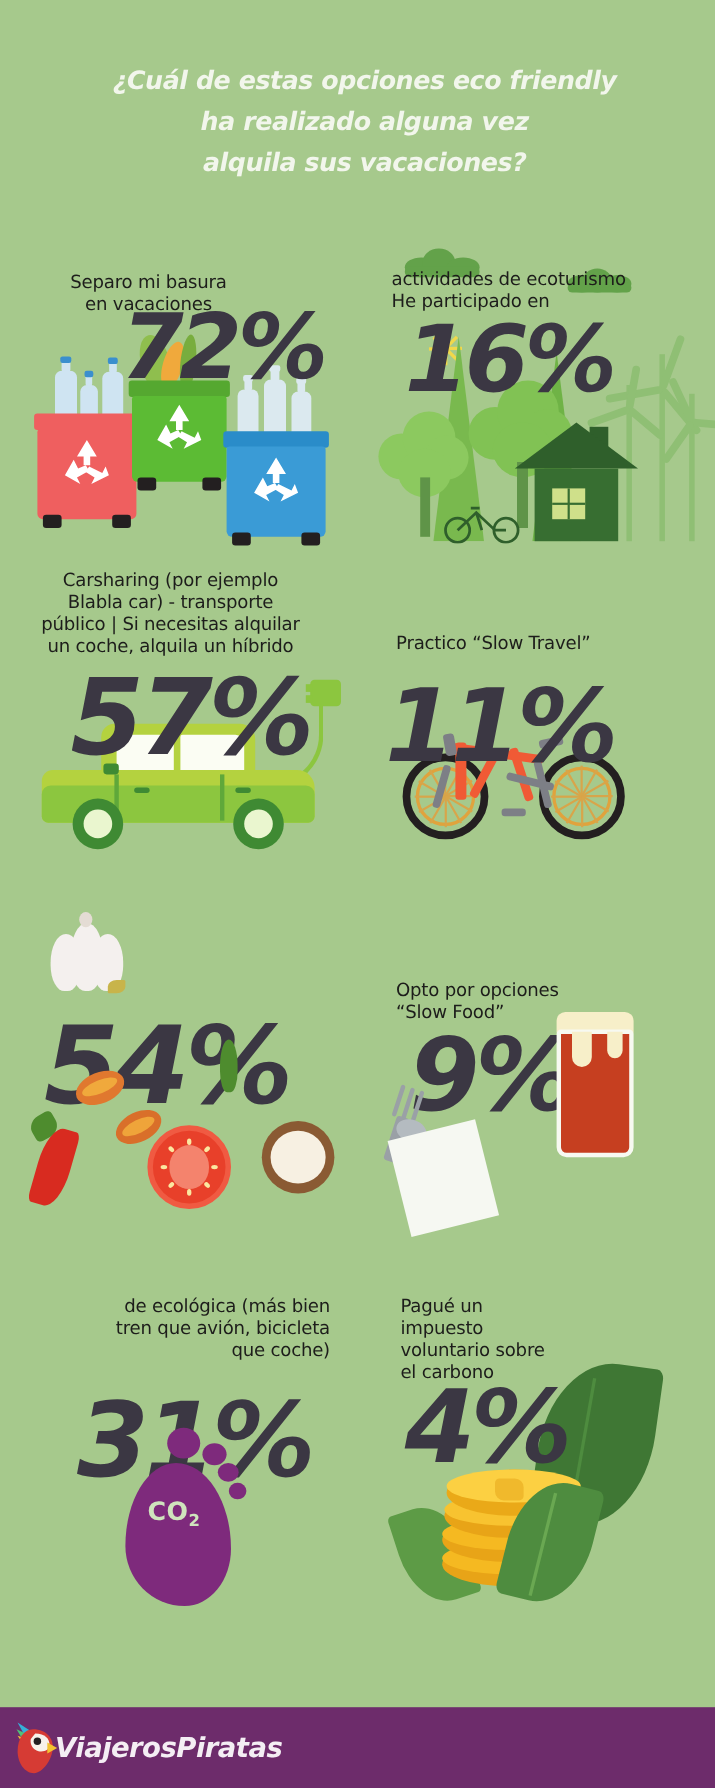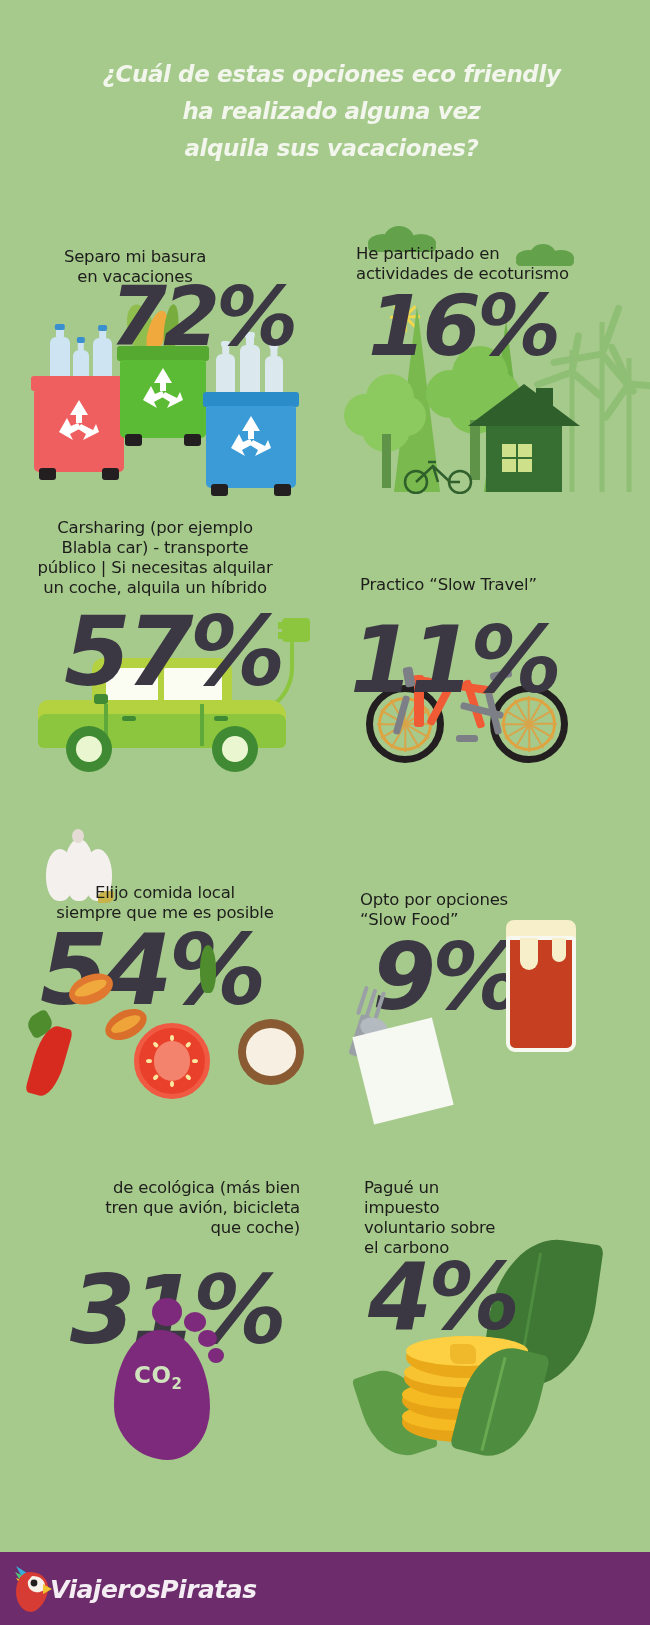--- a/index.html
+++ b/index.html
@@ -347,22 +347,22 @@
       <i style="left:0; top:16px; width:68px; height:10px; border-radius:6px;"></i>
     </div>
     <div class="cloud" style="left:176px; top:22px; width:60px; height:22px;">
       <i style="left:0; top:6px; width:26px; height:16px;"></i>
       <i style="left:14px; top:0; width:26px; height:22px;"></i>
       <i style="left:32px; top:6px; width:26px; height:16px;"></i>
       <i style="left:0; top:13px; width:58px; height:9px; border-radius:6px;"></i>
     </div>
 
     <div class="caption" style="left:16px; top:22px; width:280px;">
+      <div>actividades de ecoturismo</div>
       <div>He participado en</div>
-      <div>actividades de ecoturismo</div>
     </div>
 
     <div class="sparkle" style="left:48px; top:78px; width:34px; height:34px;">
       <i style="height:15px; transform:translate(-50%,0) rotate(0deg);"></i>
       <i style="height:15px; transform:translate(-50%,0) rotate(45deg);"></i>
       <i style="height:15px; transform:translate(-50%,0) rotate(90deg);"></i>
       <i style="height:15px; transform:translate(-50%,0) rotate(135deg);"></i>
       <i style="height:15px; transform:translate(-50%,0) rotate(180deg);"></i>
       <i style="height:15px; transform:translate(-50%,0) rotate(225deg);"></i>
       <i style="height:15px; transform:translate(-50%,0) rotate(270deg);"></i>
@@ -527,24 +527,20 @@
   <div class="panel" style="left:10px; top:835px; width:320px; height:270px;">
 
     <div class="garlic" style="left:32px; top:0; width:74px; height:70px;">
       <i style="left:4px; top:14px; width:28px; height:52px;"></i>
       <i style="left:22px; top:4px; width:30px; height:62px;"></i>
       <i style="left:42px; top:14px; width:28px; height:52px;"></i>
       <div style="position:absolute; left:30px; top:-6px; width:12px; height:14px; background:#e4dcd4; border-radius:50%;"></div>
       <div style="position:absolute; left:56px; top:56px; width:16px; height:12px; background:#c8b44a; border-radius:50% 10% 50% 10%;"></div>
     </div>
 
-    <div class="caption" style="left:10px; top:48px; width:290px; text-align:center;">
-      <div>Elijo comida local</div>
-      <div>siempre que me es posible</div>
-    </div>
 
     <div class="pct" style="left:30px; top:86px; font-size:98px;">54%</div>
 
     <div class="art front">
 
       <div style="position:absolute; left:18px; top:178px; width:24px; height:22px; background:#4e8c2e; border-radius:50% 20% 50% 20%; transform:rotate(-30deg);"></div>
       <div class="chili" style="left:24px; top:190px; width:30px; height:72px; transform:rotate(16deg);"></div>
 
       <div class="seed" style="left:58px; top:140px; width:46px; height:28px; transform:rotate(-22deg); background:#e0782f;">
         <span style="position:absolute; left:6px; top:7px; width:34px; height:12px; background:#f0a93c; border-radius:50%;"></span>

